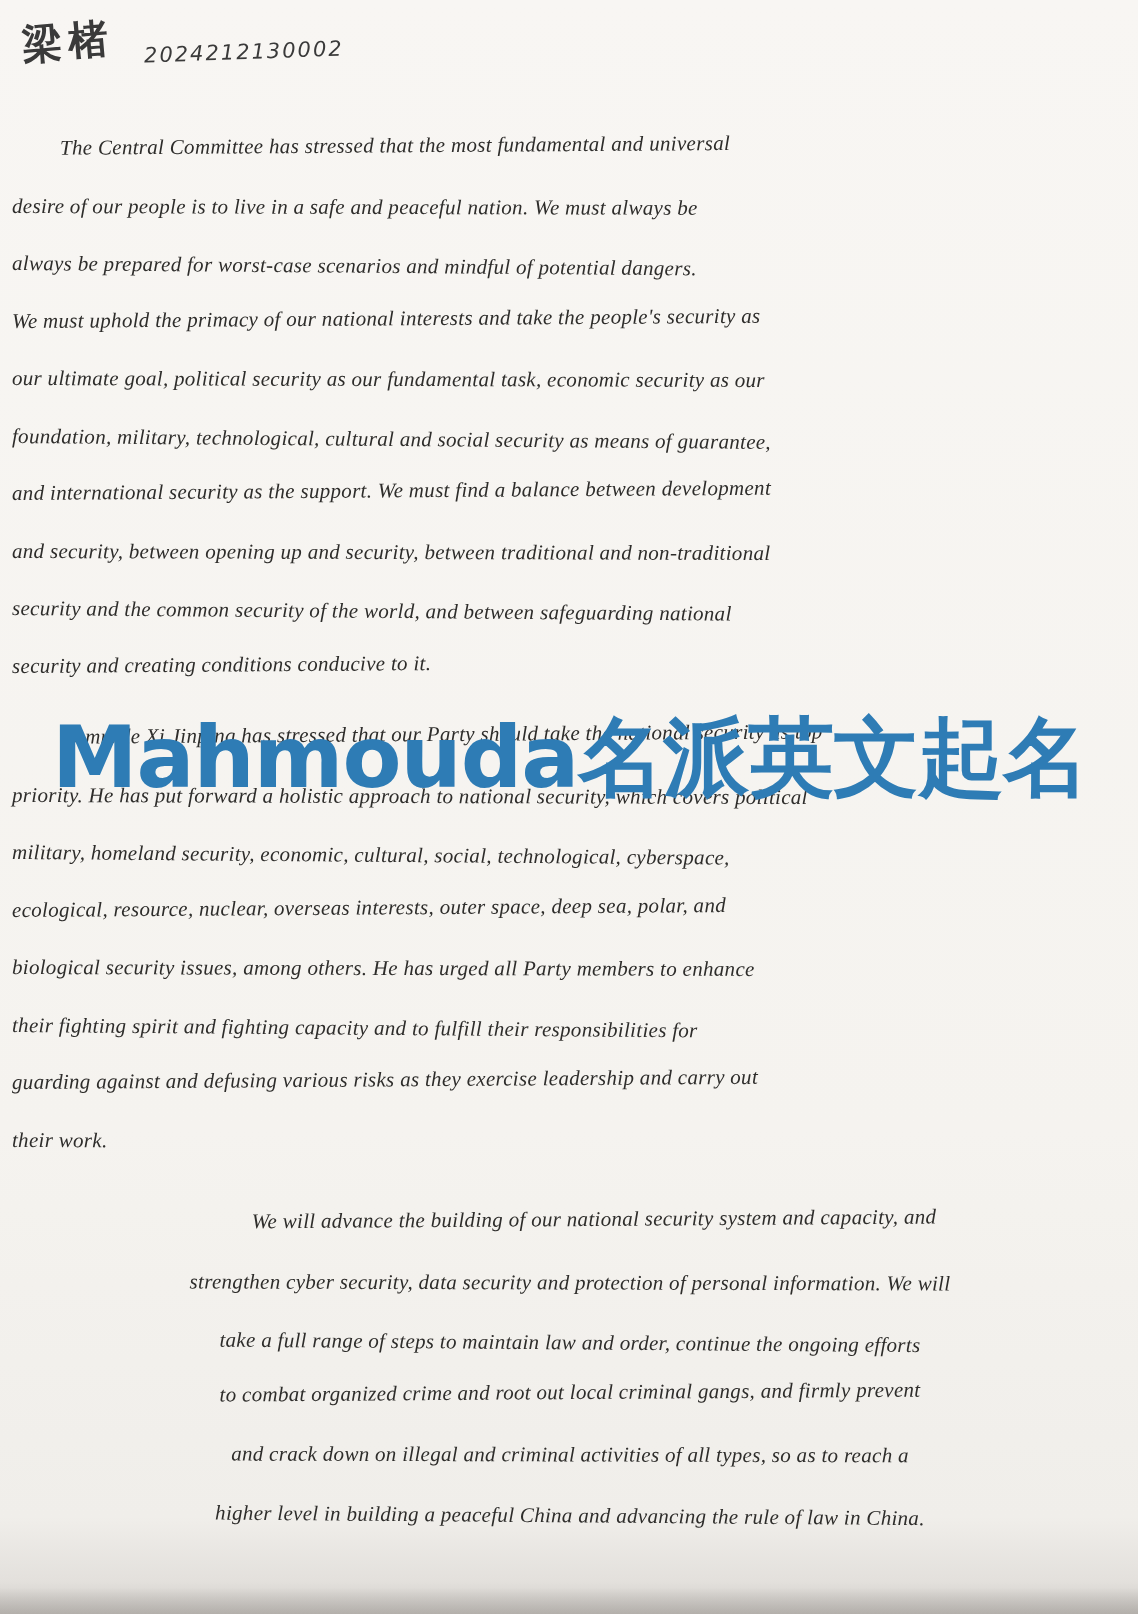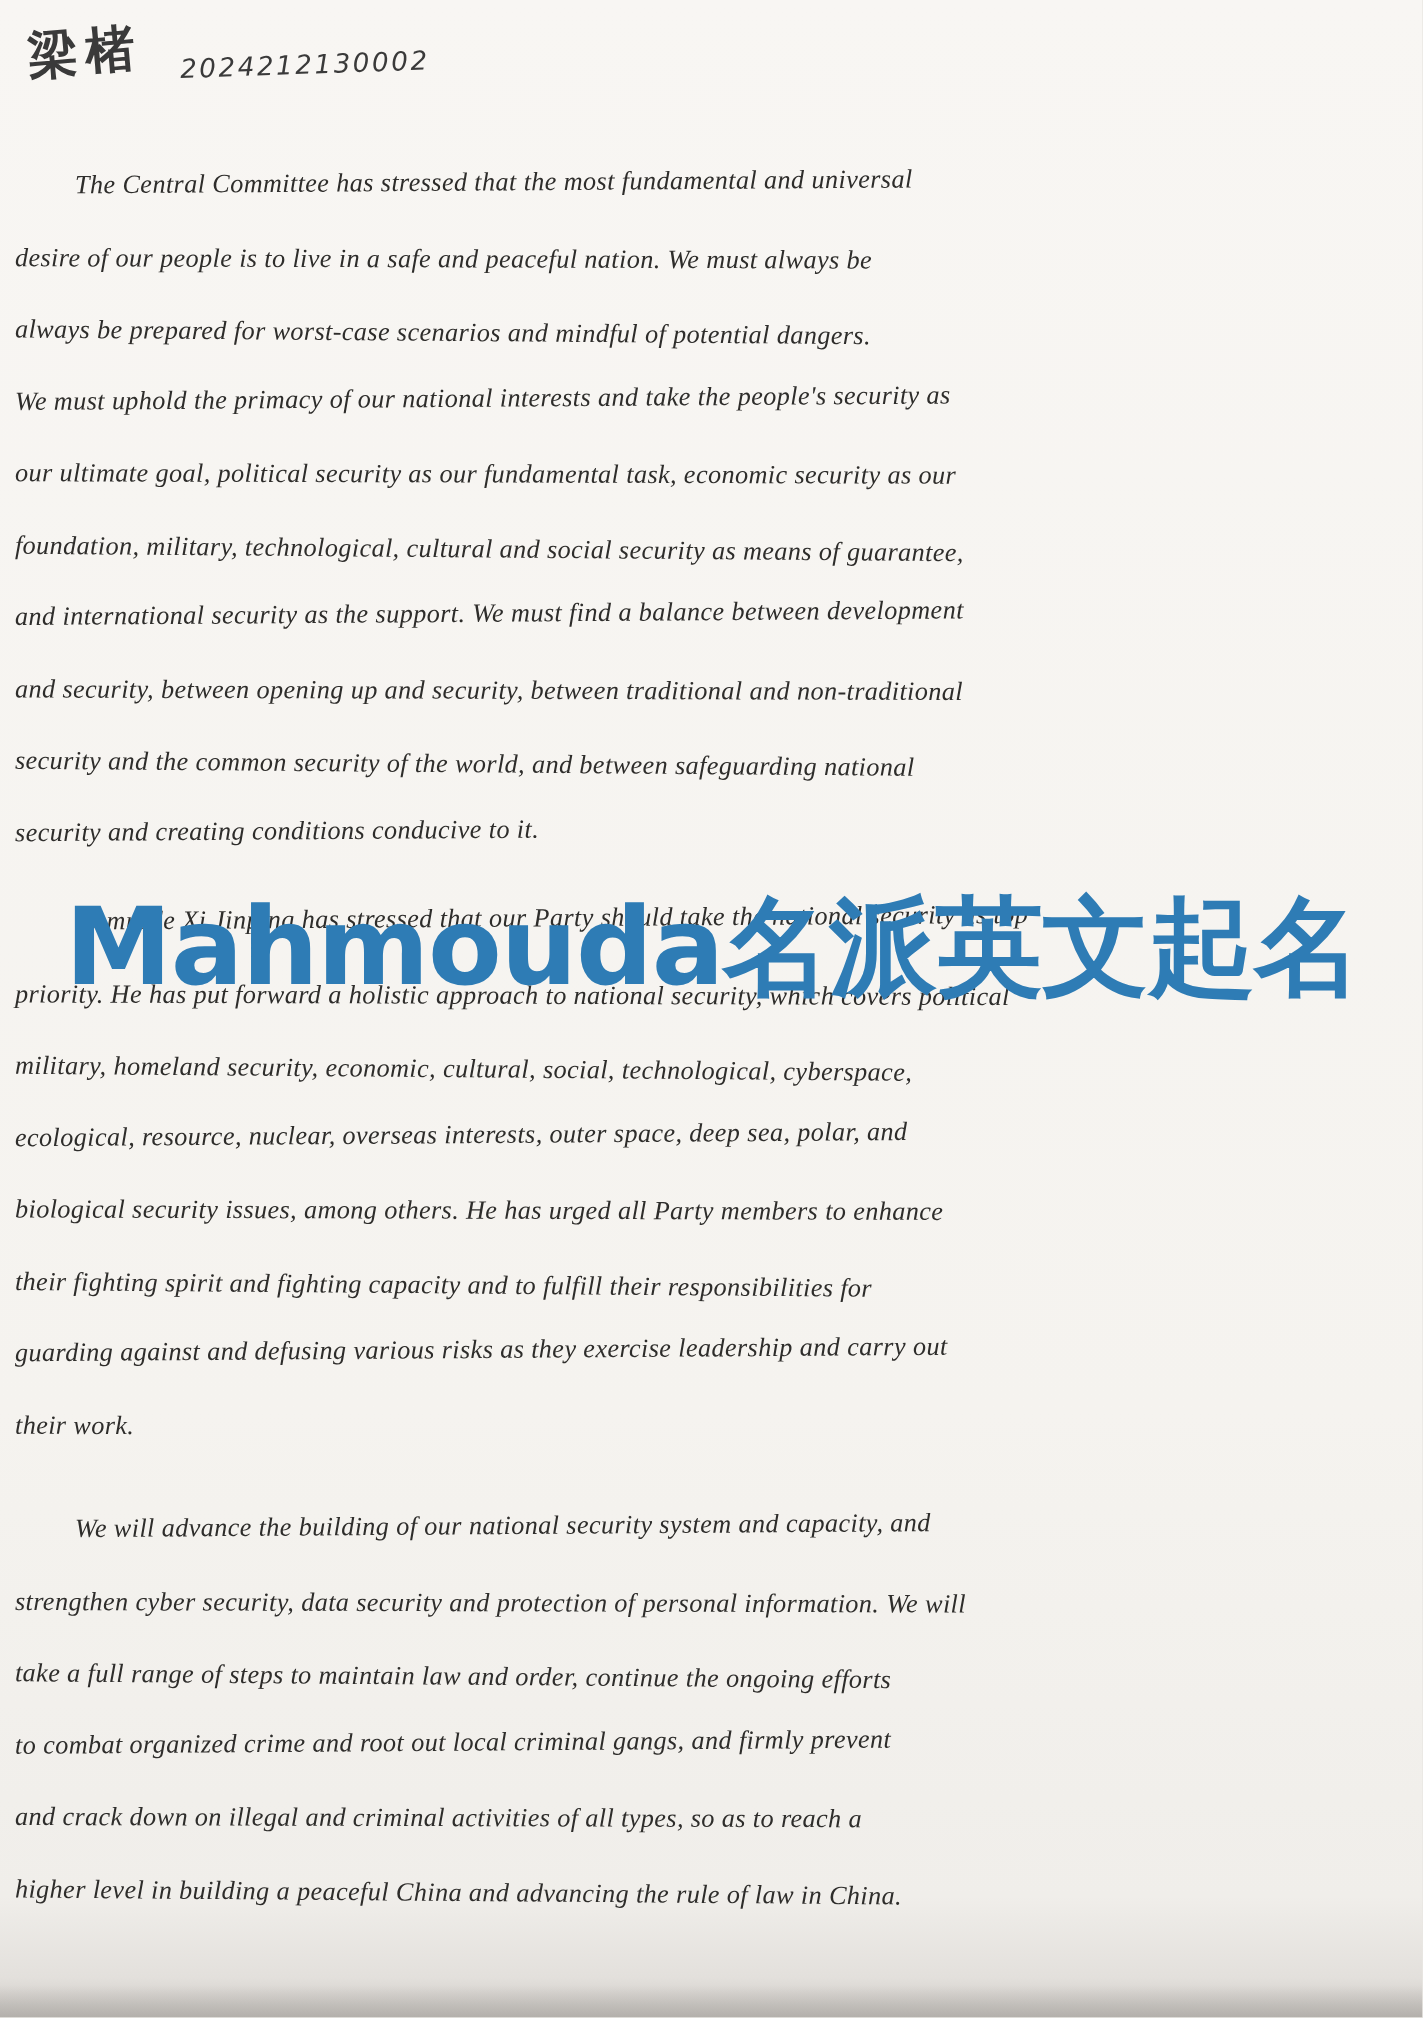--- a/index.html
+++ b/index.html
@@ -35,21 +35,21 @@
   }
   .essay {
     position: absolute;
     top: 120px; left: 12px; right: 10px;
     color: #2e2d2b;
     font-size: 21px;
     font-style: italic;
   }
   .para { margin: 0; font-family: Liberation Serif, serif; }
   .para-2 { margin-top: 14px; }
-  .para-3 { margin-top: 26px; }
+  .para-3 { margin-top: 26px; text-align: center; }
   .line {
     display: block;
     height: 57.5px;
     line-height: 57.5px;
     white-space: nowrap;
     letter-spacing: 0.3px;
     transform-origin: 0 50%;
   }
   .line:nth-child(3n)   { transform: rotate(0.45deg); }
   .line:nth-child(3n+1) { transform: rotate(-0.4deg); }

